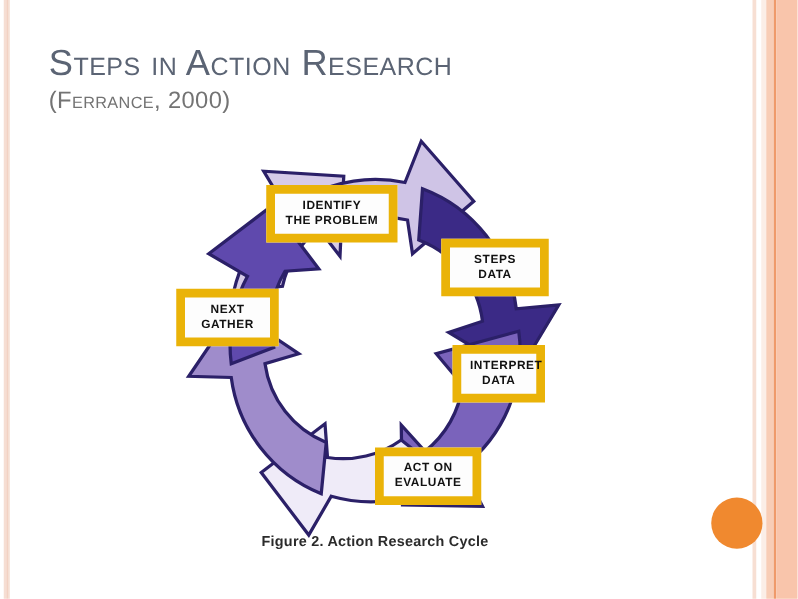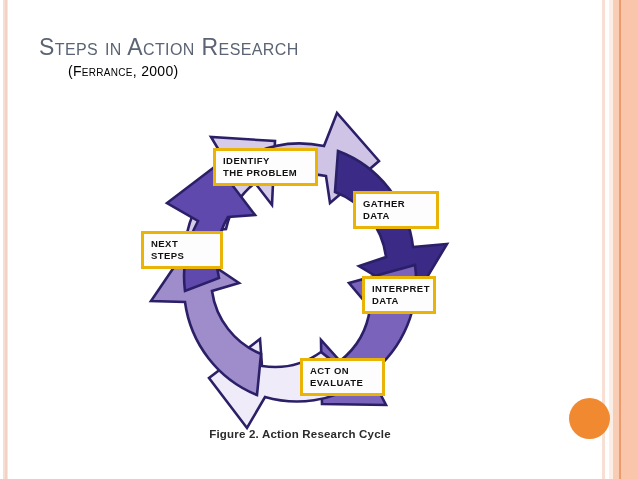--- a/index.html
+++ b/index.html
@@ -27,57 +27,56 @@
 
   .accent-dot{
     position:absolute;left:569px;top:398px;width:41px;height:41px;
     border-radius:50%;background:#f0892f;
   }
 
   
   .title-block{position:absolute;left:39px;top:34px;width:460px;}
   .title-main{
     color:#5b6474;
-    font-size:23px;
+    font-size:29px;
     font-variant:small-caps;
     letter-spacing:.4px;
     line-height:1.18;
     white-space:nowrap;
   }
   .title-sub{
-    color:#000000;
-    font-size:14px;
+    color:#737373;
+    font-size:19px;
     font-variant:small-caps;
     letter-spacing:.3px;
     line-height:1.2;
     margin-top:2px;
     white-space:nowrap;
-    margin-left:29px;
   }
 
   
   .diagram{position:absolute;left:125px;top:105px;width:350px;height:350px;}
   .diagram svg{display:block;width:350px;height:350px;}
 
   .caption{
     position:absolute;left:125px;top:428px;width:350px;
     text-align:center;
     font-size:11.5px;font-weight:bold;color:#2b2b2b;
     letter-spacing:.2px;
   }
 
   .lbl{
     position:absolute;
     background:#fdfdfd;
-    border:3px solid #eab308;
+    border:7px solid #eab308;
     color:#111;
     font-size:9.5px;
     font-weight:bold;
     letter-spacing:.45px;
-    text-align:left;
+    text-align:center;
     line-height:1.28;
     padding:4px 7px;
     box-sizing:border-box;
     white-space:pre-line;
   }
 </style>
 </head>
 <body>
 
 <div class="slide">
@@ -169,29 +168,29 @@
                  L 130 110
                  L 103 112
                  A 80 80 0 0 0 94 173
                  Z"></path>
       </g>
     </svg>
 
     <div class="lbl" style="left:88px;top:43px;width:105px;">IDENTIFY
 THE PROBLEM</div>
 
-    <div class="lbl" style="left:228px;top:86px;width:86px;">GATHER
+    <div class="lbl" style="left:228px;top:86px;width:86px;">STEPS
 DATA</div>
 
     <div class="lbl" style="left:237px;top:171px;width:74px;">INTERPRET
 DATA</div>
 
     <div class="lbl" style="left:175px;top:253px;width:85px;">ACT ON
 EVALUATE</div>
 
 
     <div class="lbl" style="left:16px;top:126px;width:82px;">NEXT
-STEPS</div>
+GATHER</div>
   </div>
 
   <div class="caption">Figure 2. Action Research Cycle</div>
 
 </div>
 
 </body></html>

